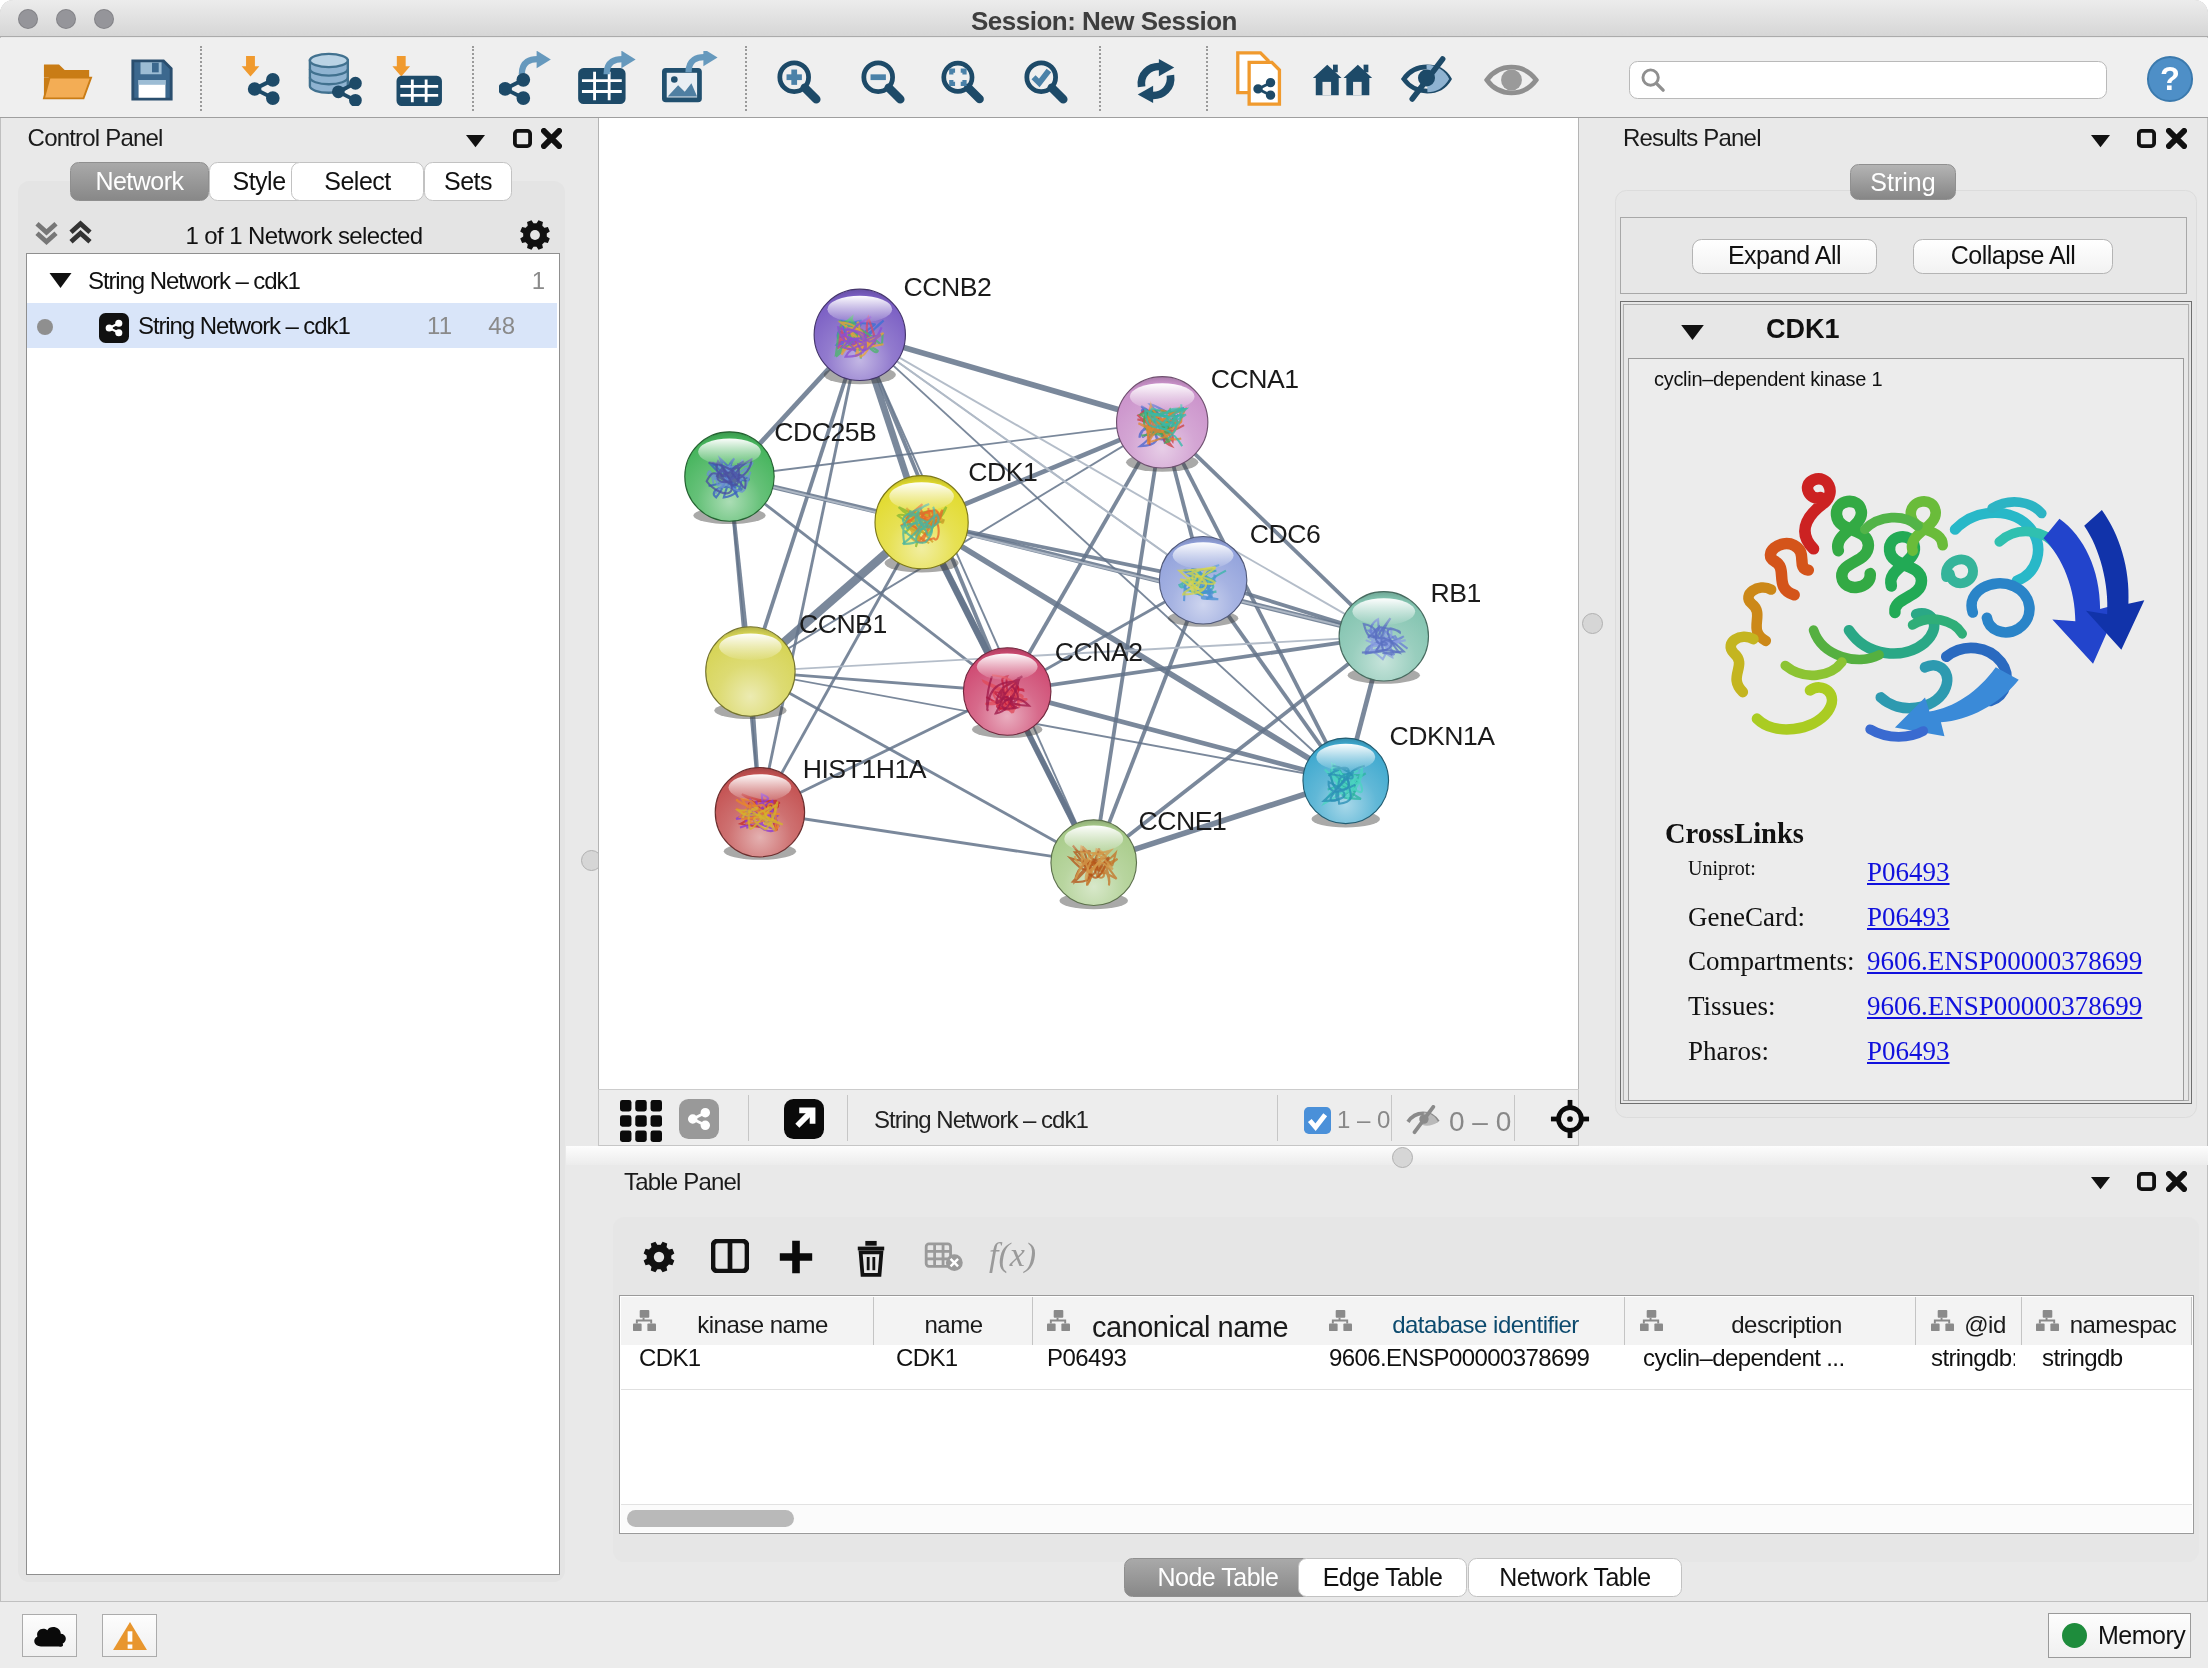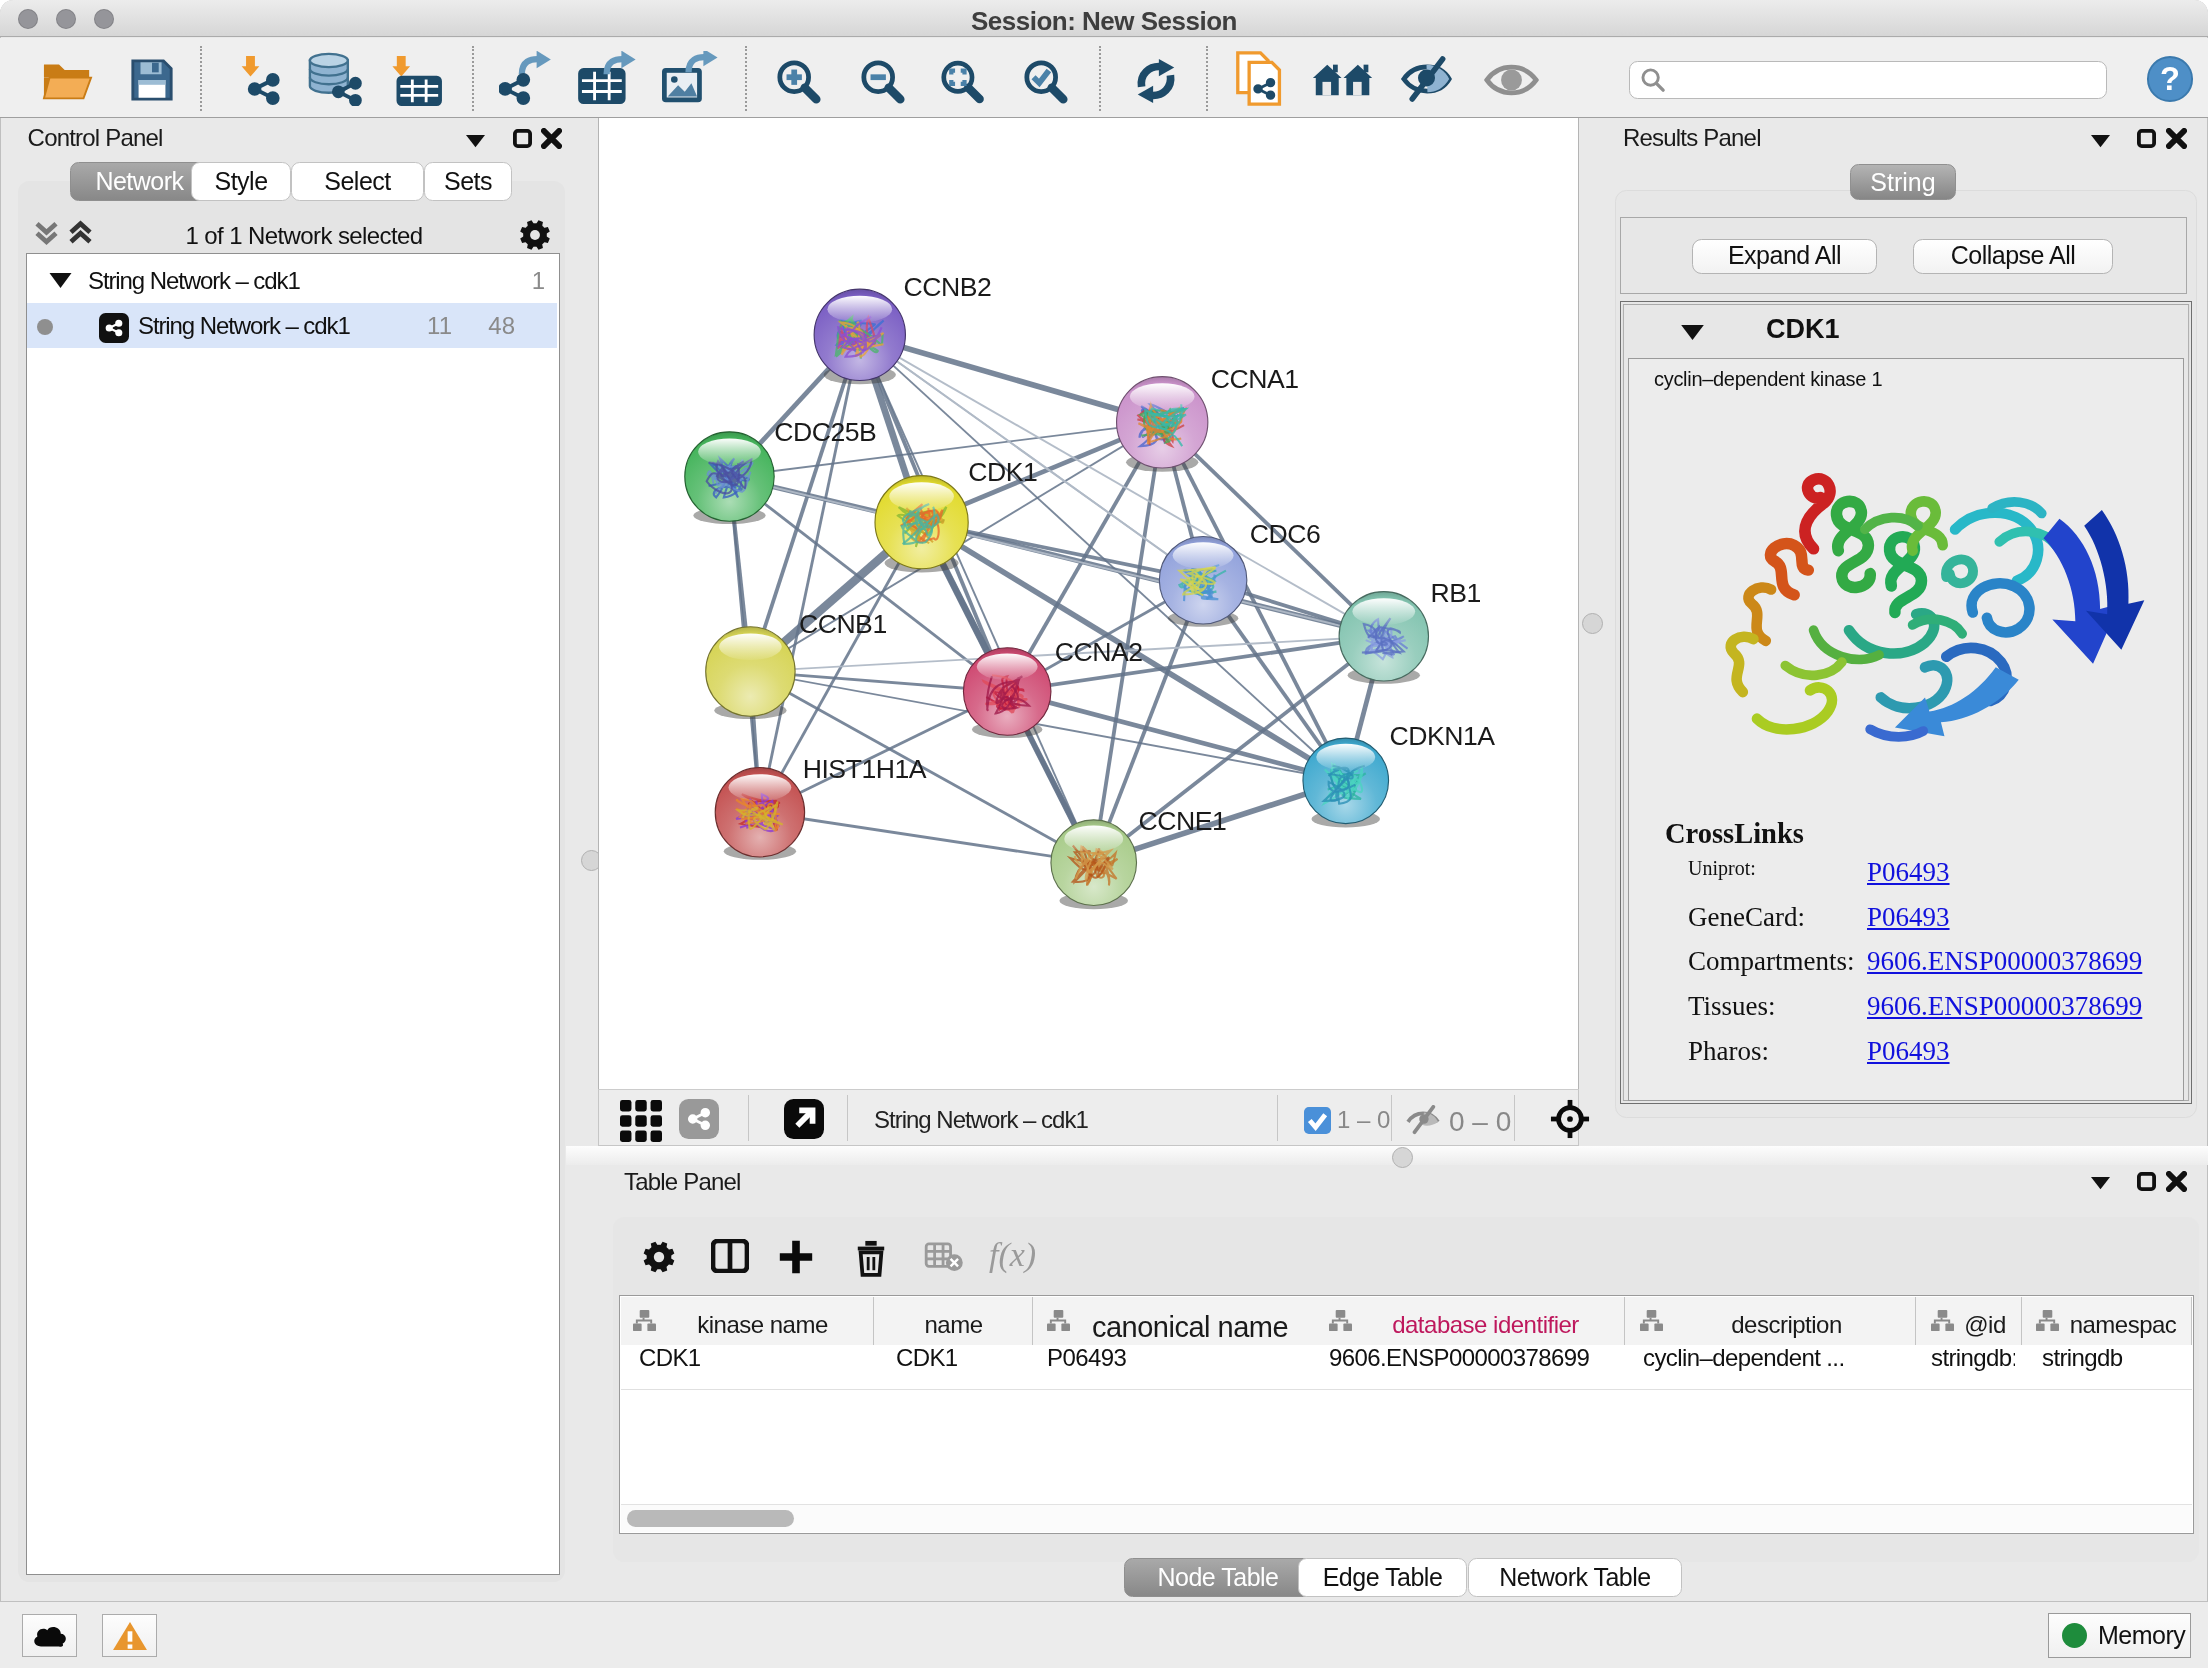--- a/index.html
+++ b/index.html
@@ -230,21 +230,21 @@
 <svg class="abs" style="left:466px;top:135px" width="19" height="13.3" viewBox="0 0 20 14">
     <path d="M0 0 L20 0 L10 13 Z" fill="#111"></path>
   </svg>
 <svg class="abs" style="left:513px;top:129px" width="19" height="19" viewBox="0 0 20 20">
     <rect x="2" y="2" width="16" height="16" rx="3" fill="none" stroke="#111" stroke-width="4"></rect>
   </svg>
 <svg class="abs" style="left:541px;top:128px" width="21" height="21" viewBox="0 0 22 22">
     <path d="M3 3 L19 19 M19 3 L3 19" stroke="#111" stroke-width="6" stroke-linecap="round"></path>
   </svg>
 <div class="tab sel" style="left:70px;width:139px">Network</div>
-<div class="tab" style="left:191px;width:100px">Style</div>
+<div class="tab" style="left:209px;width:100px">Style</div>
 <div class="tab" style="left:291px;width:133px">Select</div>
 <div class="tab" style="left:424px;width:88px">Sets</div>
 <div id="cp-container"></div>
 <svg class="abs" style="left:34px;top:220px" width="25" height="28.5" viewBox="0 0 26 30">
     <g fill="none" stroke="#777" stroke-width="5">
       <path d="M3 4 L13 13 L23 4"></path>
       <path d="M3 14 L13 23 L23 14"></path>
     </g>
   </svg>
 <svg class="abs" style="left:68px;top:220px" width="25" height="28.5" viewBox="0 0 26 30">
@@ -768,21 +768,21 @@
     <div class="abs" style="left:450px;top:14.3px;width:238px;text-align:center;font-size:29px;letter-spacing:-0.5px;color:#1a1a1a;white-space:nowrap;overflow:hidden">canonical name</div>
     <div class="th" style="left:693px;width:311px"></div>
     <svg class="abs" style="left:708px;top:13.3px" width="23" height="23" viewBox="0 0 24 24">
       <g transform="translate(0,0)" fill="#8a8a8a">
         <rect x="7" y="0" width="10" height="8" rx="1"></rect>
         <rect x="0" y="14" width="9" height="8" rx="1"></rect>
         <rect x="15" y="14" width="9" height="8" rx="1"></rect>
         <path d="M11 8 L11 11 L4 11 L4 14 M11 11 L19 11 L19 14" stroke="#8a8a8a" stroke-width="2" fill="none"></path>
       </g>
     </svg>
-    <div class="abs" style="left:731px;top:14.3px;width:267px;text-align:center;font-size:24px;letter-spacing:-0.5px;color:#be185d;white-space:nowrap;overflow:hidden">database identifier</div>
+    <div class="abs" style="left:731px;top:14.3px;width:267px;text-align:center;font-size:24px;letter-spacing:-0.5px;color:#0c4a6e;white-space:nowrap;overflow:hidden">database identifier</div>
     <div class="th" style="left:1004px;width:291px"></div>
     <svg class="abs" style="left:1019px;top:13.3px" width="23" height="23" viewBox="0 0 24 24">
       <g transform="translate(0,0)" fill="#8a8a8a">
         <rect x="7" y="0" width="10" height="8" rx="1"></rect>
         <rect x="0" y="14" width="9" height="8" rx="1"></rect>
         <rect x="15" y="14" width="9" height="8" rx="1"></rect>
         <path d="M11 8 L11 11 L4 11 L4 14 M11 11 L19 11 L19 14" stroke="#8a8a8a" stroke-width="2" fill="none"></path>
       </g>
     </svg>
     <div class="abs" style="left:1042px;top:14.3px;width:247px;text-align:center;font-size:24px;letter-spacing:-0.5px;color:#1a1a1a;white-space:nowrap;overflow:hidden">description</div>

